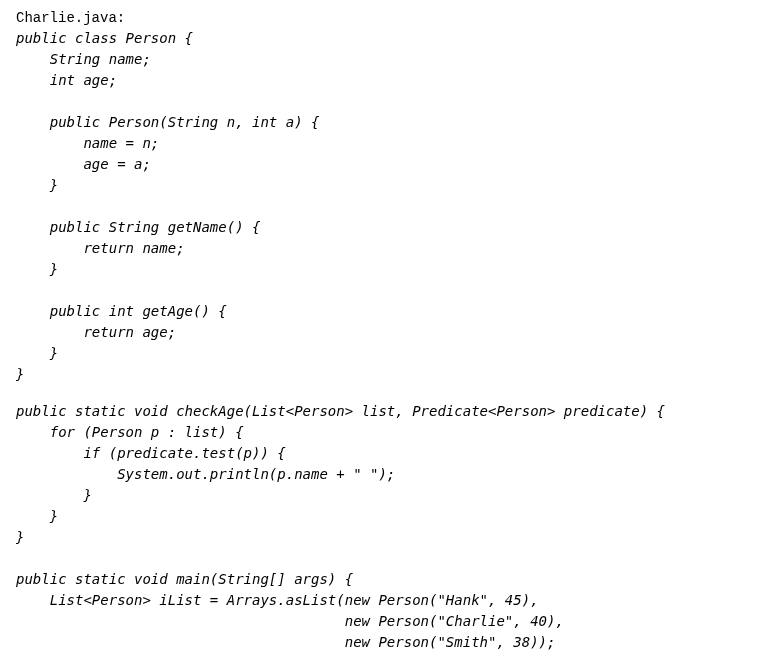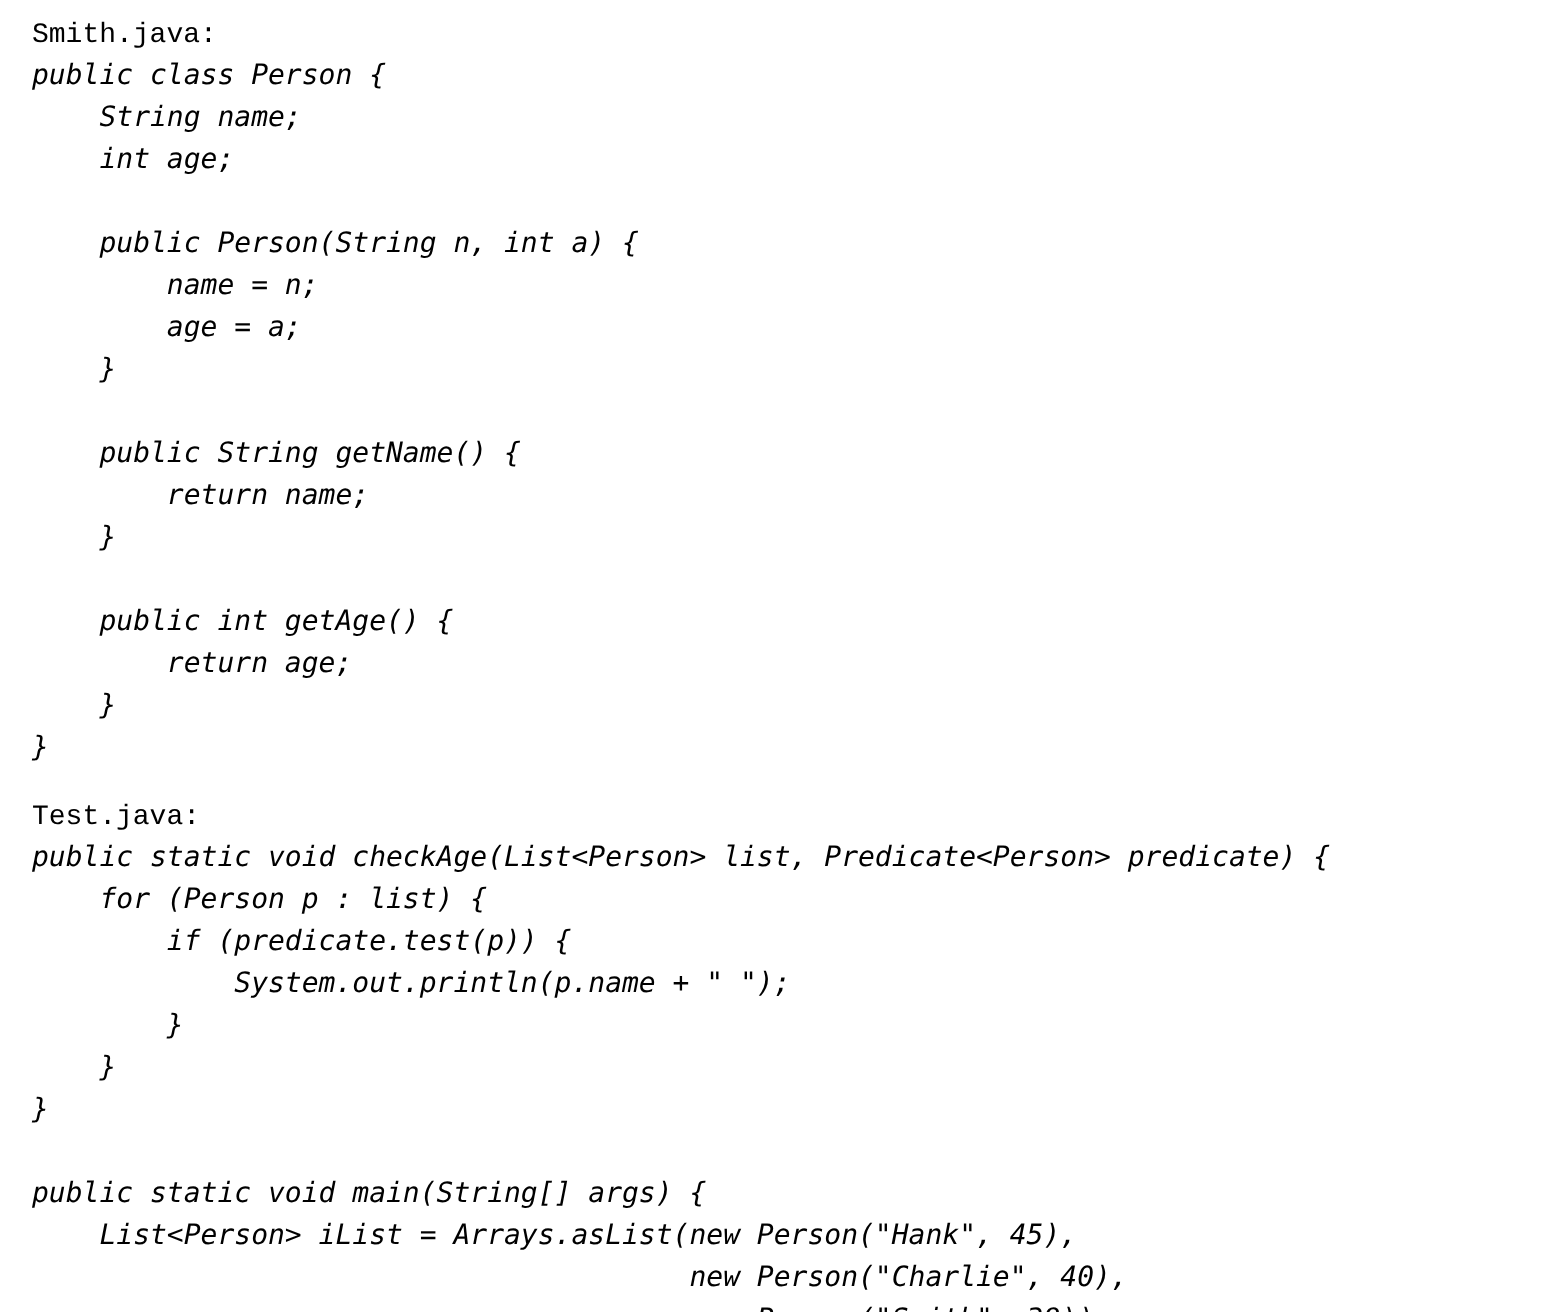--- a/index.html
+++ b/index.html
@@ -34,42 +34,41 @@
 
     .section {
       margin-bottom: 16px;
     }
   </style>
 </head>
 <body>
 
 <div>
   <div class="section">
-    <span class="file-label">Smith.java:</span>
+    <span class="file-label">Charlie.java:</span>
     <pre class="code-block">public class Person {
     String name;
     int age;
 
     public Person(String n, int a) {
         name = n;
         age = a;
     }
 
     public String getName() {
         return name;
     }
 
     public int getAge() {
         return age;
     }
 }</pre>
   </div>
 
   <div class="section">
-    <span class="file-label">Test.java:</span>
     <pre class="code-block">public static void checkAge(List&lt;Person&gt; list, Predicate&lt;Person&gt; predicate) {
     for (Person p : list) {
         if (predicate.test(p)) {
             System.out.println(p.name + " ");
         }
     }
 }
 
 public static void main(String[] args) {
     List&lt;Person&gt; iList = Arrays.asList(new Person("Hank", 45),

